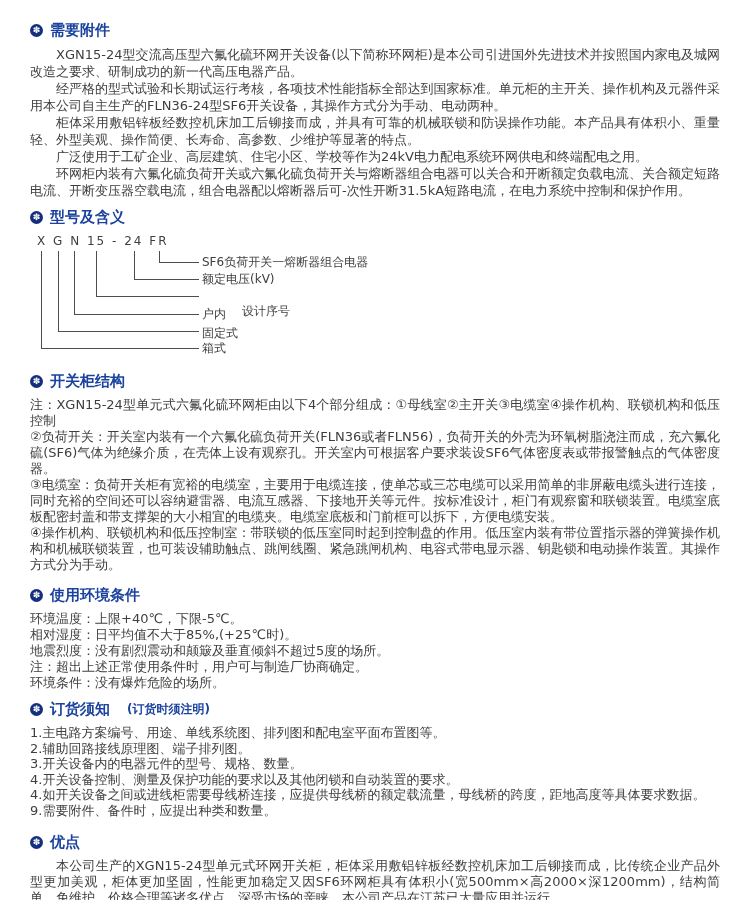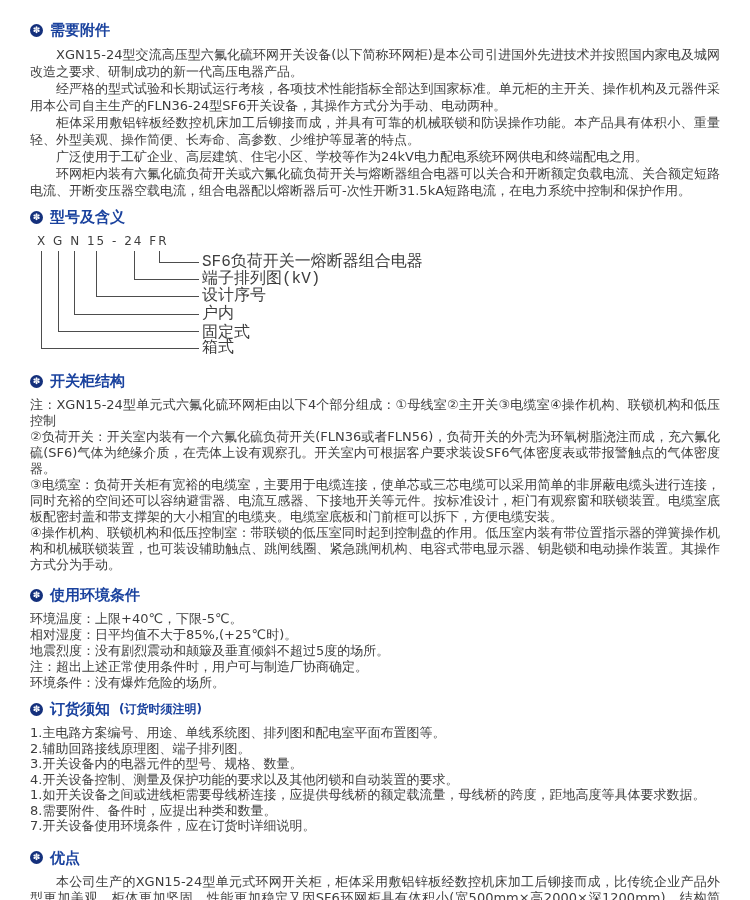--- a/index.html
+++ b/index.html
@@ -17,21 +17,21 @@
     display:flex; align-items:center; gap:7px;
     color:#1a429e; font-size:15px; font-weight:bold;
     margin:0 0 6px 0; line-height:20px;
   }
   .sec-icon {
     width:13px; height:13px; border-radius:50%;
     background:#14307c; color:#ffffff;
     font-size:9px; line-height:13px; text-align:center;
     flex:none; font-weight:normal; display:inline-block;
   }
-  .sec-note { font-size:12px; font-weight:bold; color:#1a429e; margin-left:2px; }
+  .sec-note { font-size:12px; font-weight:bold; color:#1a429e; margin-left:10px; }
 
   p.body-line {
     margin:0; font-size:13px; line-height:17px;
     text-align:justify; color:#3e3e3e;
   }
   .indent { text-indent:2em; }
 
   
   #sec-overview   { margin-bottom:8px; }
   #sec-model      { margin-bottom:6px; }
@@ -50,22 +50,22 @@
     font-size:12px; letter-spacing:2px; color:#3e3e3e; line-height:16px;
     white-space:pre;
   }
   .con { position:absolute; border-left:1px solid #4d4d4d; border-bottom:1px solid #4d4d4d; }
   .con-fr { left:129px; top:18px; width:39px;  height:11px; }
   .con-24 { left:104px; top:18px; width:64px;  height:28px; }
   .con-15 { left:66px;  top:18px; width:102px; height:45px; }
   .con-n  { left:44px;  top:18px; width:124px; height:63px; }
   .con-g  { left:28px;  top:18px; width:140px; height:80px; }
   .con-x  { left:11px;  top:18px; width:157px; height:97px; }
-  .m-lab { position:absolute; left:172px; font-size:16px; line-height:16px; color:#3e3e3e; white-space:nowrap;font-family:Liberation Mono, monospace; }
-  .lab-0 { top:21px; } .lab-1 { top:38px; } .lab-2 { top:55px; }
+  .m-lab { position:absolute; left:172px; font-size:12px; line-height:16px; color:#3e3e3e; white-space:nowrap; }
+  .lab-0 { top:21px; } .lab-1 { top:38px; } .lab-2 { top:70px;margin-left:40px; }
   .lab-3 { top:73px; } .lab-4 { top:92px; } .lab-5 { top:107px; }
 </style>
 </head>
 <body>
 
 <div class="page">
 
   <section id="sec-overview">
     <h2 class="sec-h">
       <span class="sec-icon">✽</span>
@@ -85,21 +85,21 @@
     </h2>
     <div class="diagram">
       <div class="m-code">X G N 15 - 24 FR</div>
       <div class="con con-fr"></div>
       <div class="con con-24"></div>
       <div class="con con-15"></div>
       <div class="con con-n"></div>
       <div class="con con-g"></div>
       <div class="con con-x"></div>
       <div class="m-lab lab-0">SF6负荷开关一熔断器组合电器</div>
-      <div class="m-lab lab-1">端子排列图(kV)</div>
+      <div class="m-lab lab-1">额定电压(kV)</div>
       <div class="m-lab lab-2">设计序号</div>
       <div class="m-lab lab-3">户内</div>
       <div class="m-lab lab-4">固定式</div>
       <div class="m-lab lab-5">箱式</div>
     </div>
   </section>
 
   <section id="sec-structure">
     <h2 class="sec-h">
       <span class="sec-icon">✽</span>
@@ -126,23 +126,22 @@
   <section id="sec-ordering">
     <h2 class="sec-h">
       <span class="sec-icon">✽</span>
       <span>订货须知</span>
       <span class="sec-note">(订货时须注明)</span>
     </h2>
     <p class="body-line">1.主电路方案编号、用途、单线系统图、排列图和配电室平面布置图等。</p>
     <p class="body-line">2.辅助回路接线原理图、端子排列图。</p>
     <p class="body-line">3.开关设备内的电器元件的型号、规格、数量。</p>
     <p class="body-line">4.开关设备控制、测量及保护功能的要求以及其他闭锁和自动装置的要求。</p>
-    <p class="body-line">1.如开关设备之间或进线柜需要母线桥连接，应提供母线桥的额定载流量，母线桥的跨度，距地高度等具体要求数据。</p>
-    <p class="body-line">8.需要附件、备件时，应提出种类和数量。</p>
-    <p class="body-line">7.开关设备使用环境条件，应在订货时详细说明。</p>
+    <p class="body-line">4.如开关设备之间或进线柜需要母线桥连接，应提供母线桥的额定载流量，母线桥的跨度，距地高度等具体要求数据。</p>
+    <p class="body-line">9.需要附件、备件时，应提出种类和数量。</p>
   </section>
 
   <section id="sec-advantages">
     <h2 class="sec-h">
       <span class="sec-icon">✽</span>
       <span>优点</span>
     </h2>
     <p class="body-line indent">本公司生产的XGN15-24型单元式环网开关柜，柜体采用敷铝锌板经数控机床加工后铆接而成，比传统企业产品外型更加美观，柜体更加坚固，性能更加稳定又因SF6环网柜具有体积小(宽500mm×高2000×深1200mm)，结构简单，免维护，价格合理等诸多优点，深受市场的亲睐。本公司产品在江苏已大量应用并运行。</p>
   </section>
 

